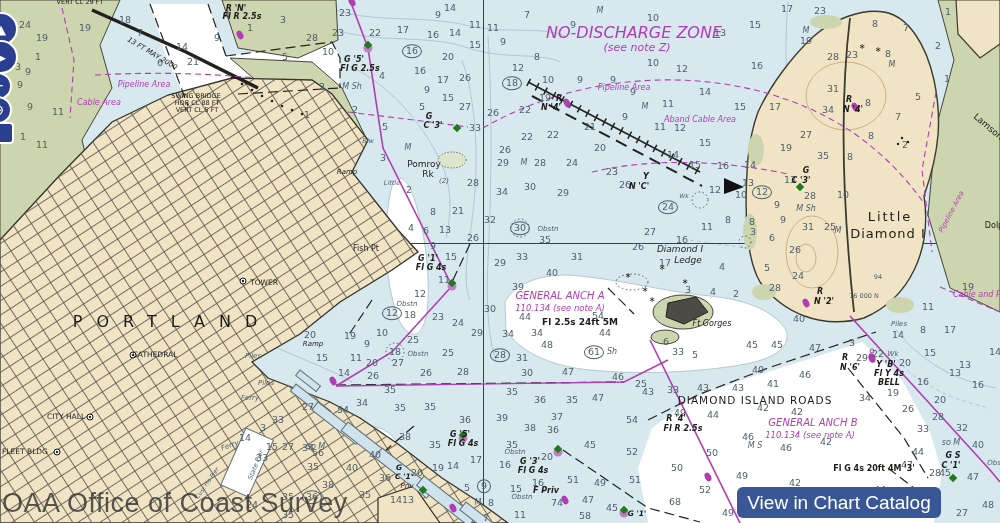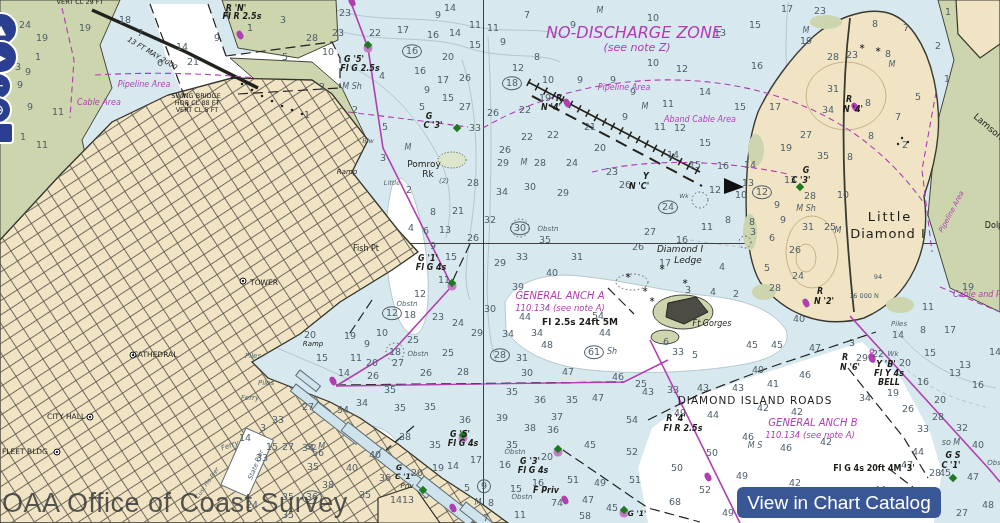--- a/index.html
+++ b/index.html
@@ -547,20 +547,21 @@
       <span class="lbl c-mg it" style="left: 144px; top: 85px; font-size: 8px; transform: translate(-50%, -50%);">Pipeline Area</span>
       <span class="lbl c-mg it" style="left: 99px; top: 103px; font-size: 8px; transform: translate(-50%, -50%);">Cable Area</span>
       <span class="lbl c-mg it" style="left: 624px; top: 88px; font-size: 8px; transform: translate(-50%, -50%);">Pipeline Area</span>
       <span class="lbl c-mg it" style="left: 700px; top: 120px; font-size: 8px; transform: translate(-50%, -50%);">Aband  Cable  Area</span>
       <span class="lbl c-mg it" style="left: 952px; top: 212px; font-size: 7px; transform: translate(-50%, -50%) rotate(-62deg);">Pipeline Area</span>
       <span class="lbl c-mg it" style="left: 978px; top: 295px; font-size: 8px; transform: translate(-50%, -50%);">Cable and Pi</span>
       <span class="lbl c-mg it" style="left: 560px; top: 296px; font-size: 10px; transform: translate(-50%, -50%);">GENERAL  ANCH A</span>
       <span class="lbl c-mg it" style="left: 560px; top: 308px; font-size: 8.5px; transform: translate(-50%, -50%);">110.134  (see note A)</span>
       <span class="lbl c-mg it" style="left: 813px; top: 423px; font-size: 10px; transform: translate(-50%, -50%);">GENERAL  ANCH B</span>
       <span class="lbl c-mg it" style="left: 810px; top: 435px; font-size: 8.5px; transform: translate(-50%, -50%);">110.134  (see note A)</span>
+      <span class="lbl c-bk" style="left: 172px; top: 322px; font-size: 16px; letter-spacing: 14px; transform: translate(-50%, -50%);">PORTLAND</span>
       <span class="lbl c-bk" style="left: 755px; top: 400px; font-size: 10.5px; letter-spacing: 1px; transform: translate(-50%, -50%);">DIAMOND ISLAND ROADS</span>
       <span class="lbl c-bk" style="left: 890px; top: 216px; font-size: 13px; letter-spacing: 2px; transform: translate(-50%, -50%);">Little</span>
       <span class="lbl c-bk" style="left: 888px; top: 233px; font-size: 13px; letter-spacing: 1px; transform: translate(-50%, -50%);">Diamond I</span>
       <span class="lbl c-bk it" style="left: 680px; top: 249px; font-size: 9px; transform: translate(-50%, -50%);">Diamond I</span>
       <span class="lbl c-bk it" style="left: 688px; top: 260px; font-size: 9px; transform: translate(-50%, -50%);">Ledge</span>
       <span class="lbl c-bk it" style="left: 712px; top: 324px; font-size: 8px; transform: translate(-50%, -50%);">Ft Gorges</span>
       <span class="lbl c-bk" style="left: 988px; top: 127px; font-size: 9px; transform: translate(-50%, -50%) rotate(40deg);">Lamson</span>
       <span class="lbl c-bk" style="left: 994px; top: 226px; font-size: 8px; transform: translate(-50%, -50%);">Dolp</span>
       <span class="lbl c-bk" style="left: 424px; top: 164px; font-size: 9px; transform: translate(-50%, -50%);">Pomroy</span>
       <span class="lbl c-bk" style="left: 428px; top: 174px; font-size: 9px; transform: translate(-50%, -50%);">Rk</span>

